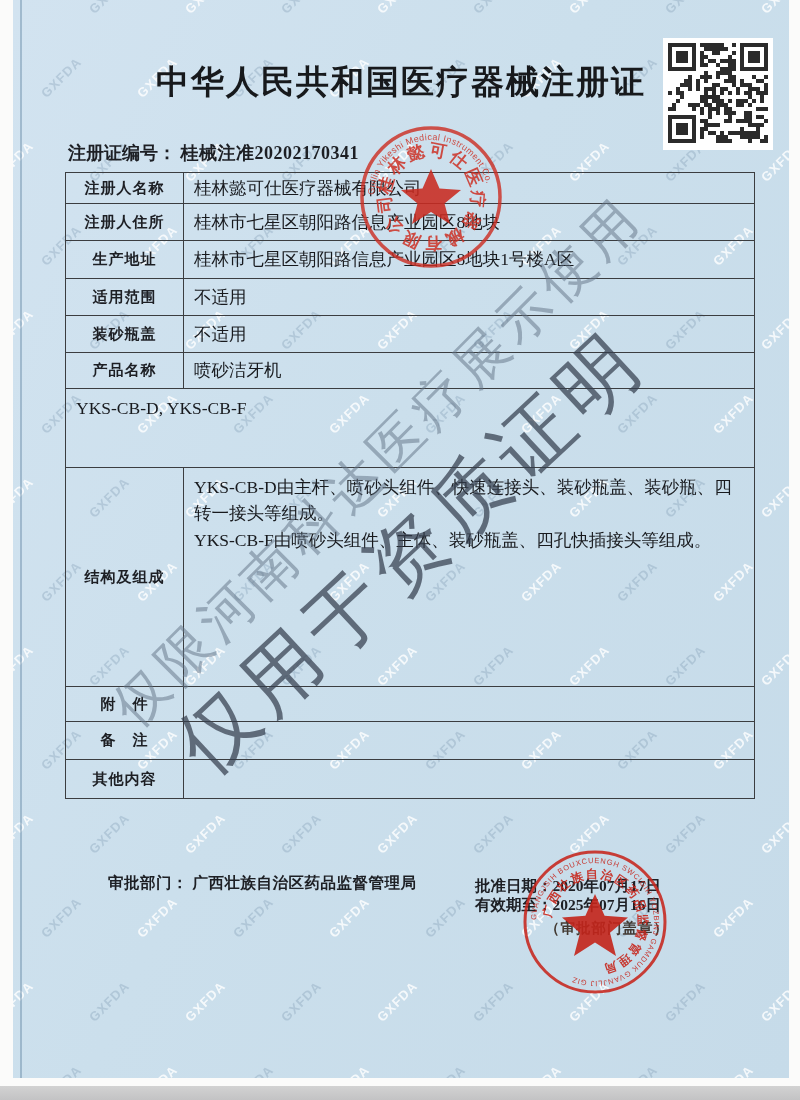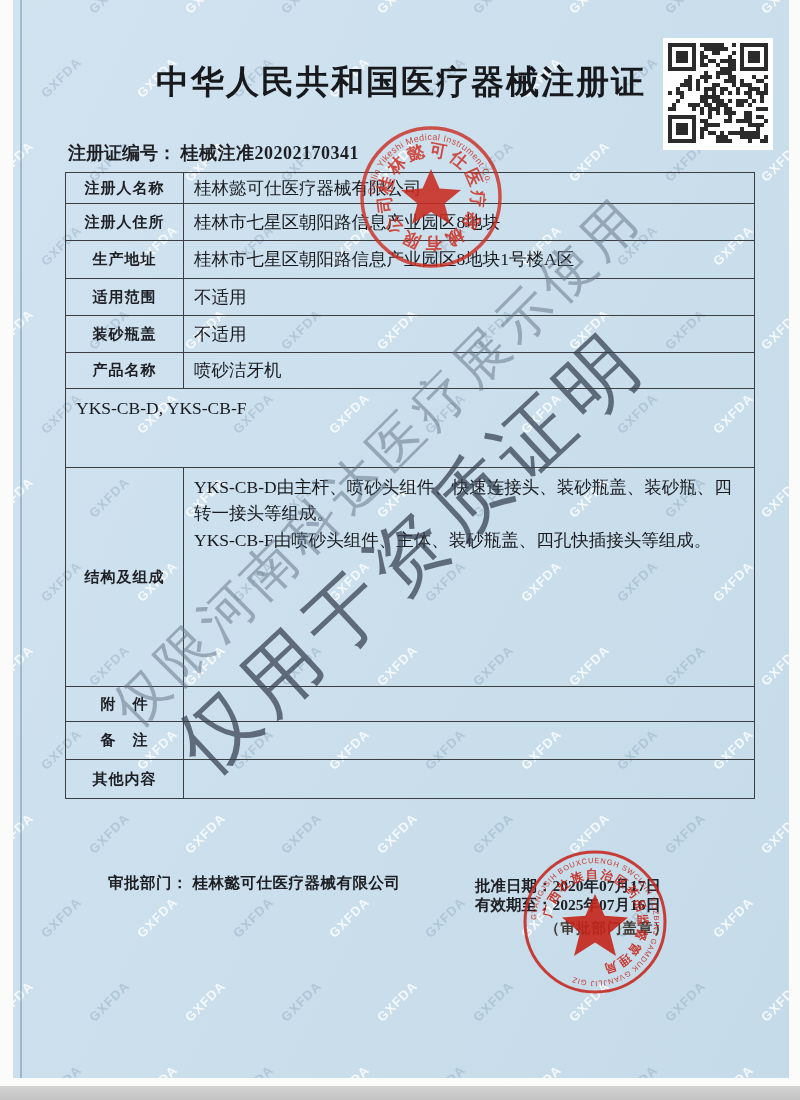--- a/index.html
+++ b/index.html
@@ -254,21 +254,21 @@
       <div class="row h38">
         <div class="cell-label">备　注</div>
         <div class="cell-value"></div>
       </div>
       <div class="row h38">
         <div class="cell-label">其他内容</div>
         <div class="cell-value"></div>
       </div>
     </div>
 
-    <div class="dept-line">审批部门：  桂林懿可仕医疗器械有限公司</div>
+    <div class="dept-line">审批部门：  广西壮族自治区药品监督管理局</div>
 
     <div class="date-block">
       <div>批准日期：2020年07月17日</div>
       <div>有效期至：2025年07月16日</div>
     </div>
 
     <div class="seal-note">（审批部门盖章）</div>
   </div>
 
   <div class="wm-light">仅限河南科达医疗展示使用</div>

